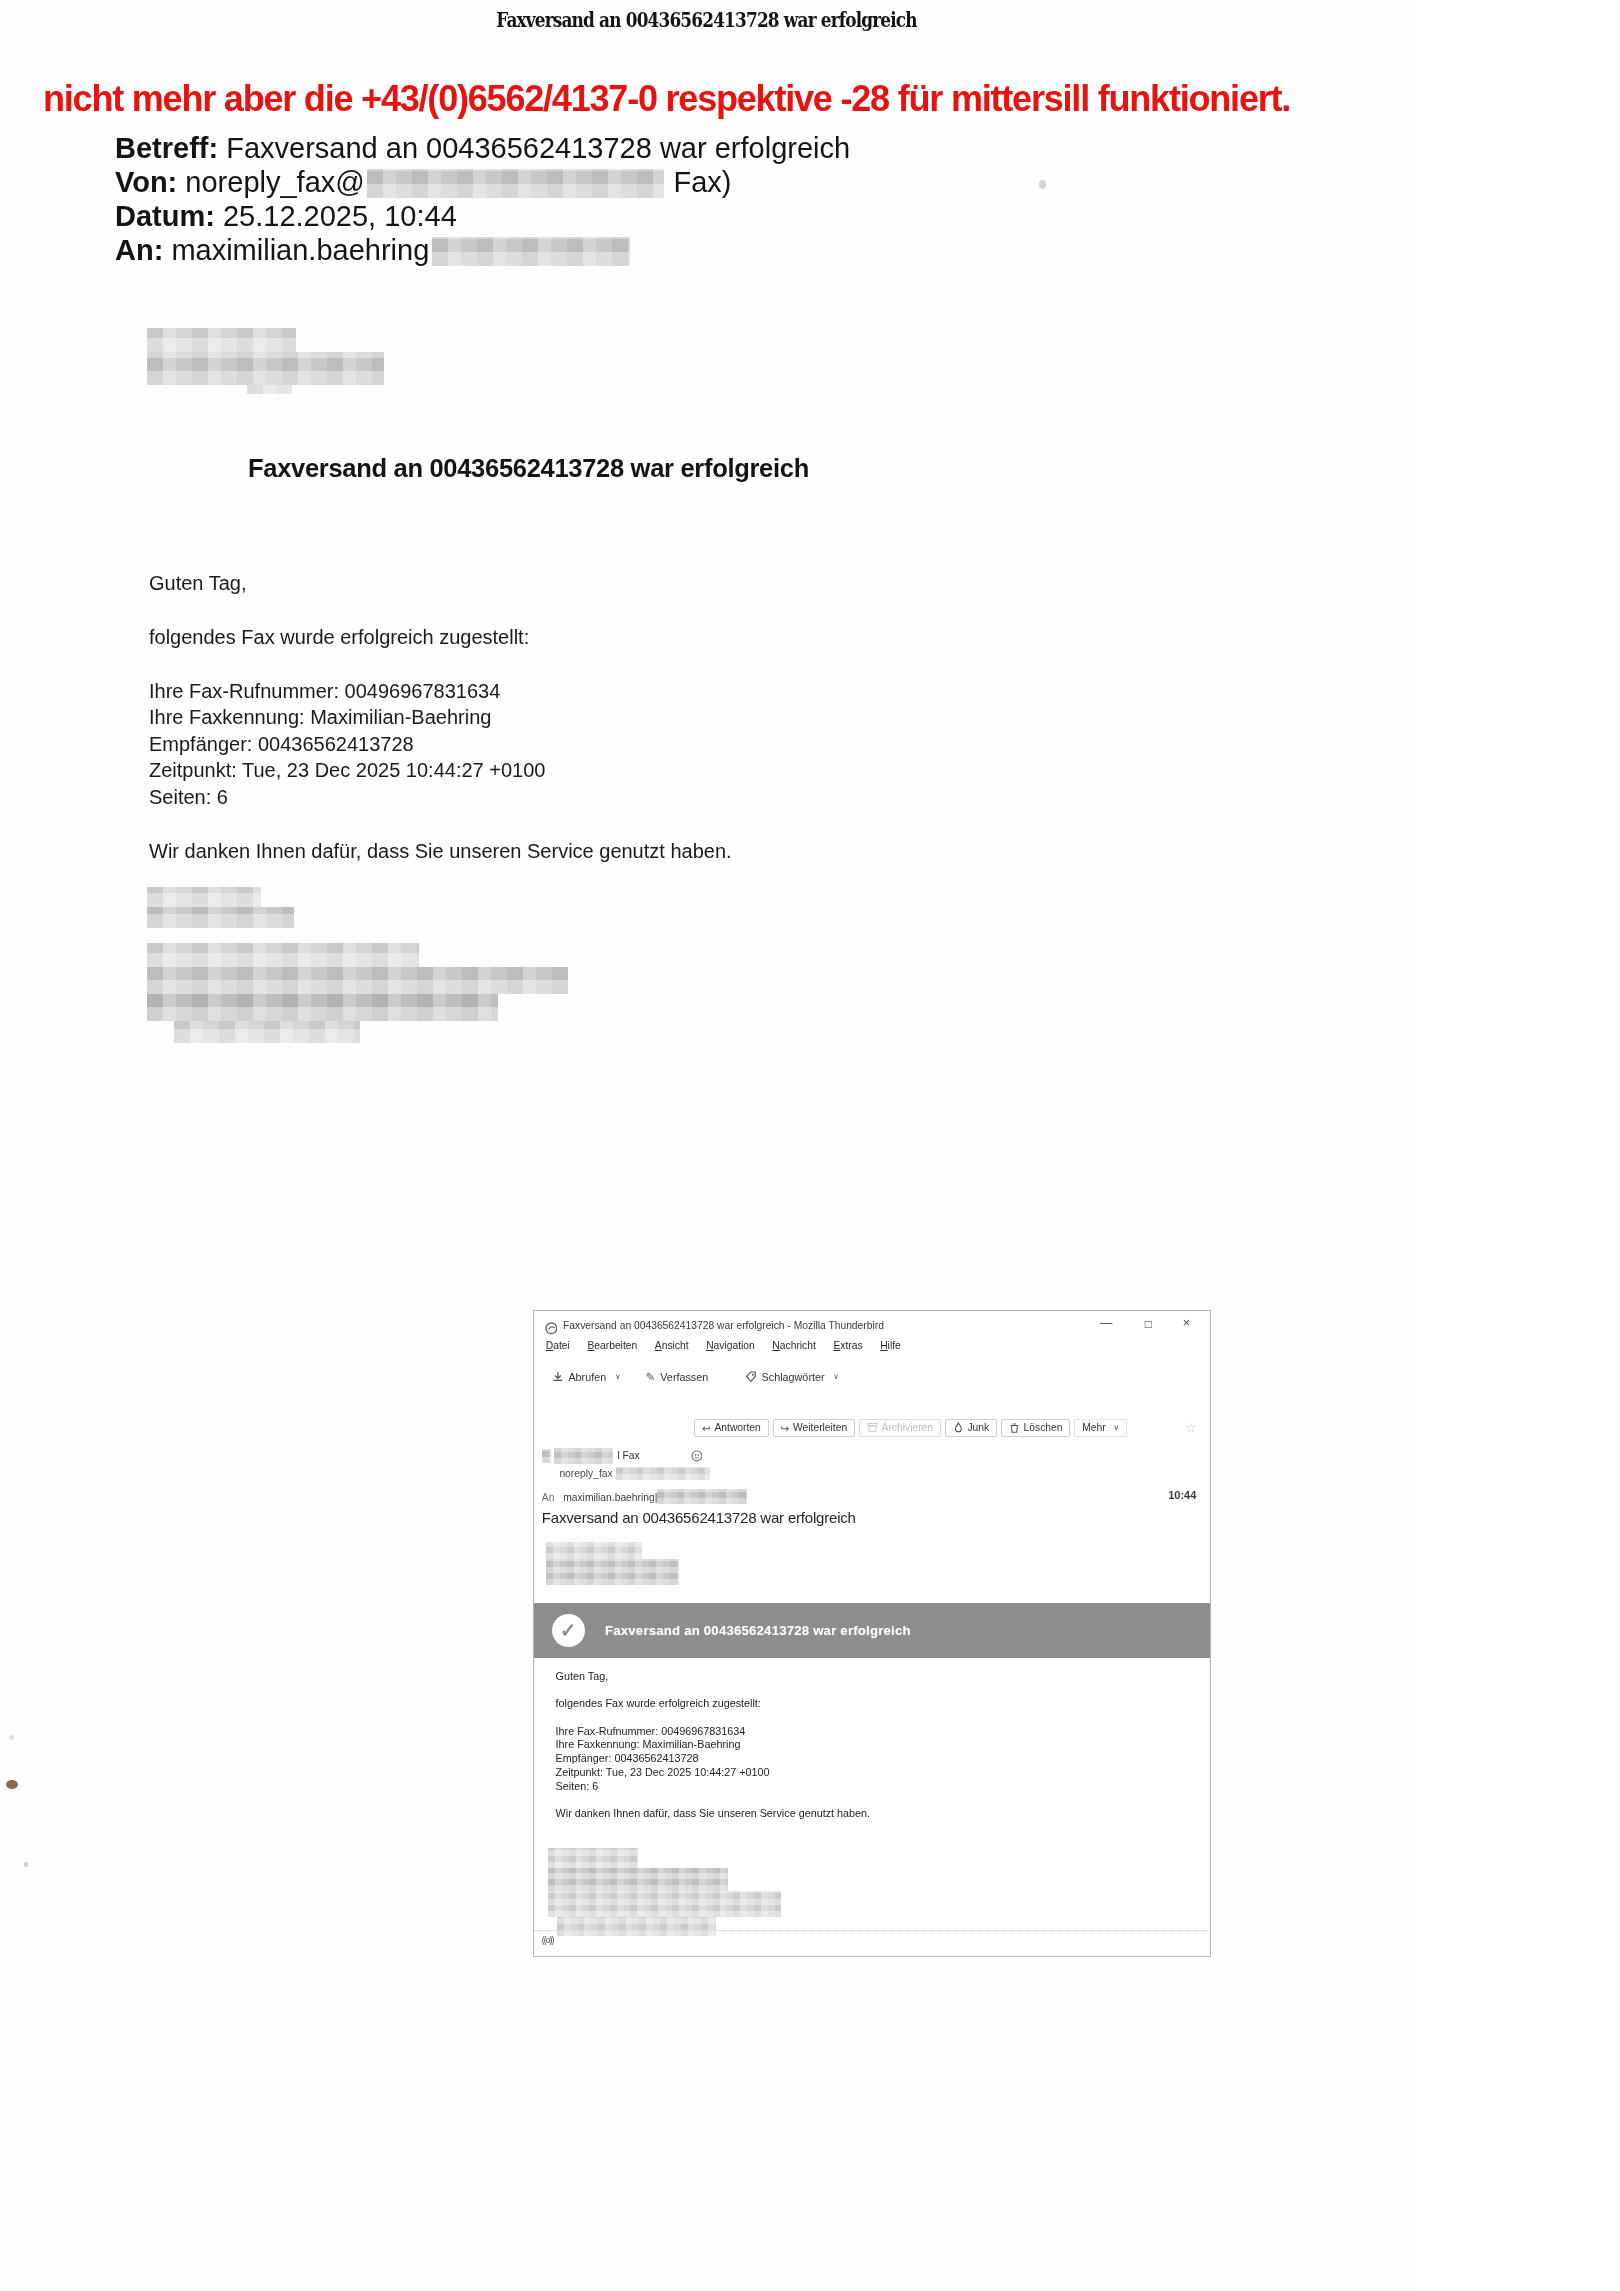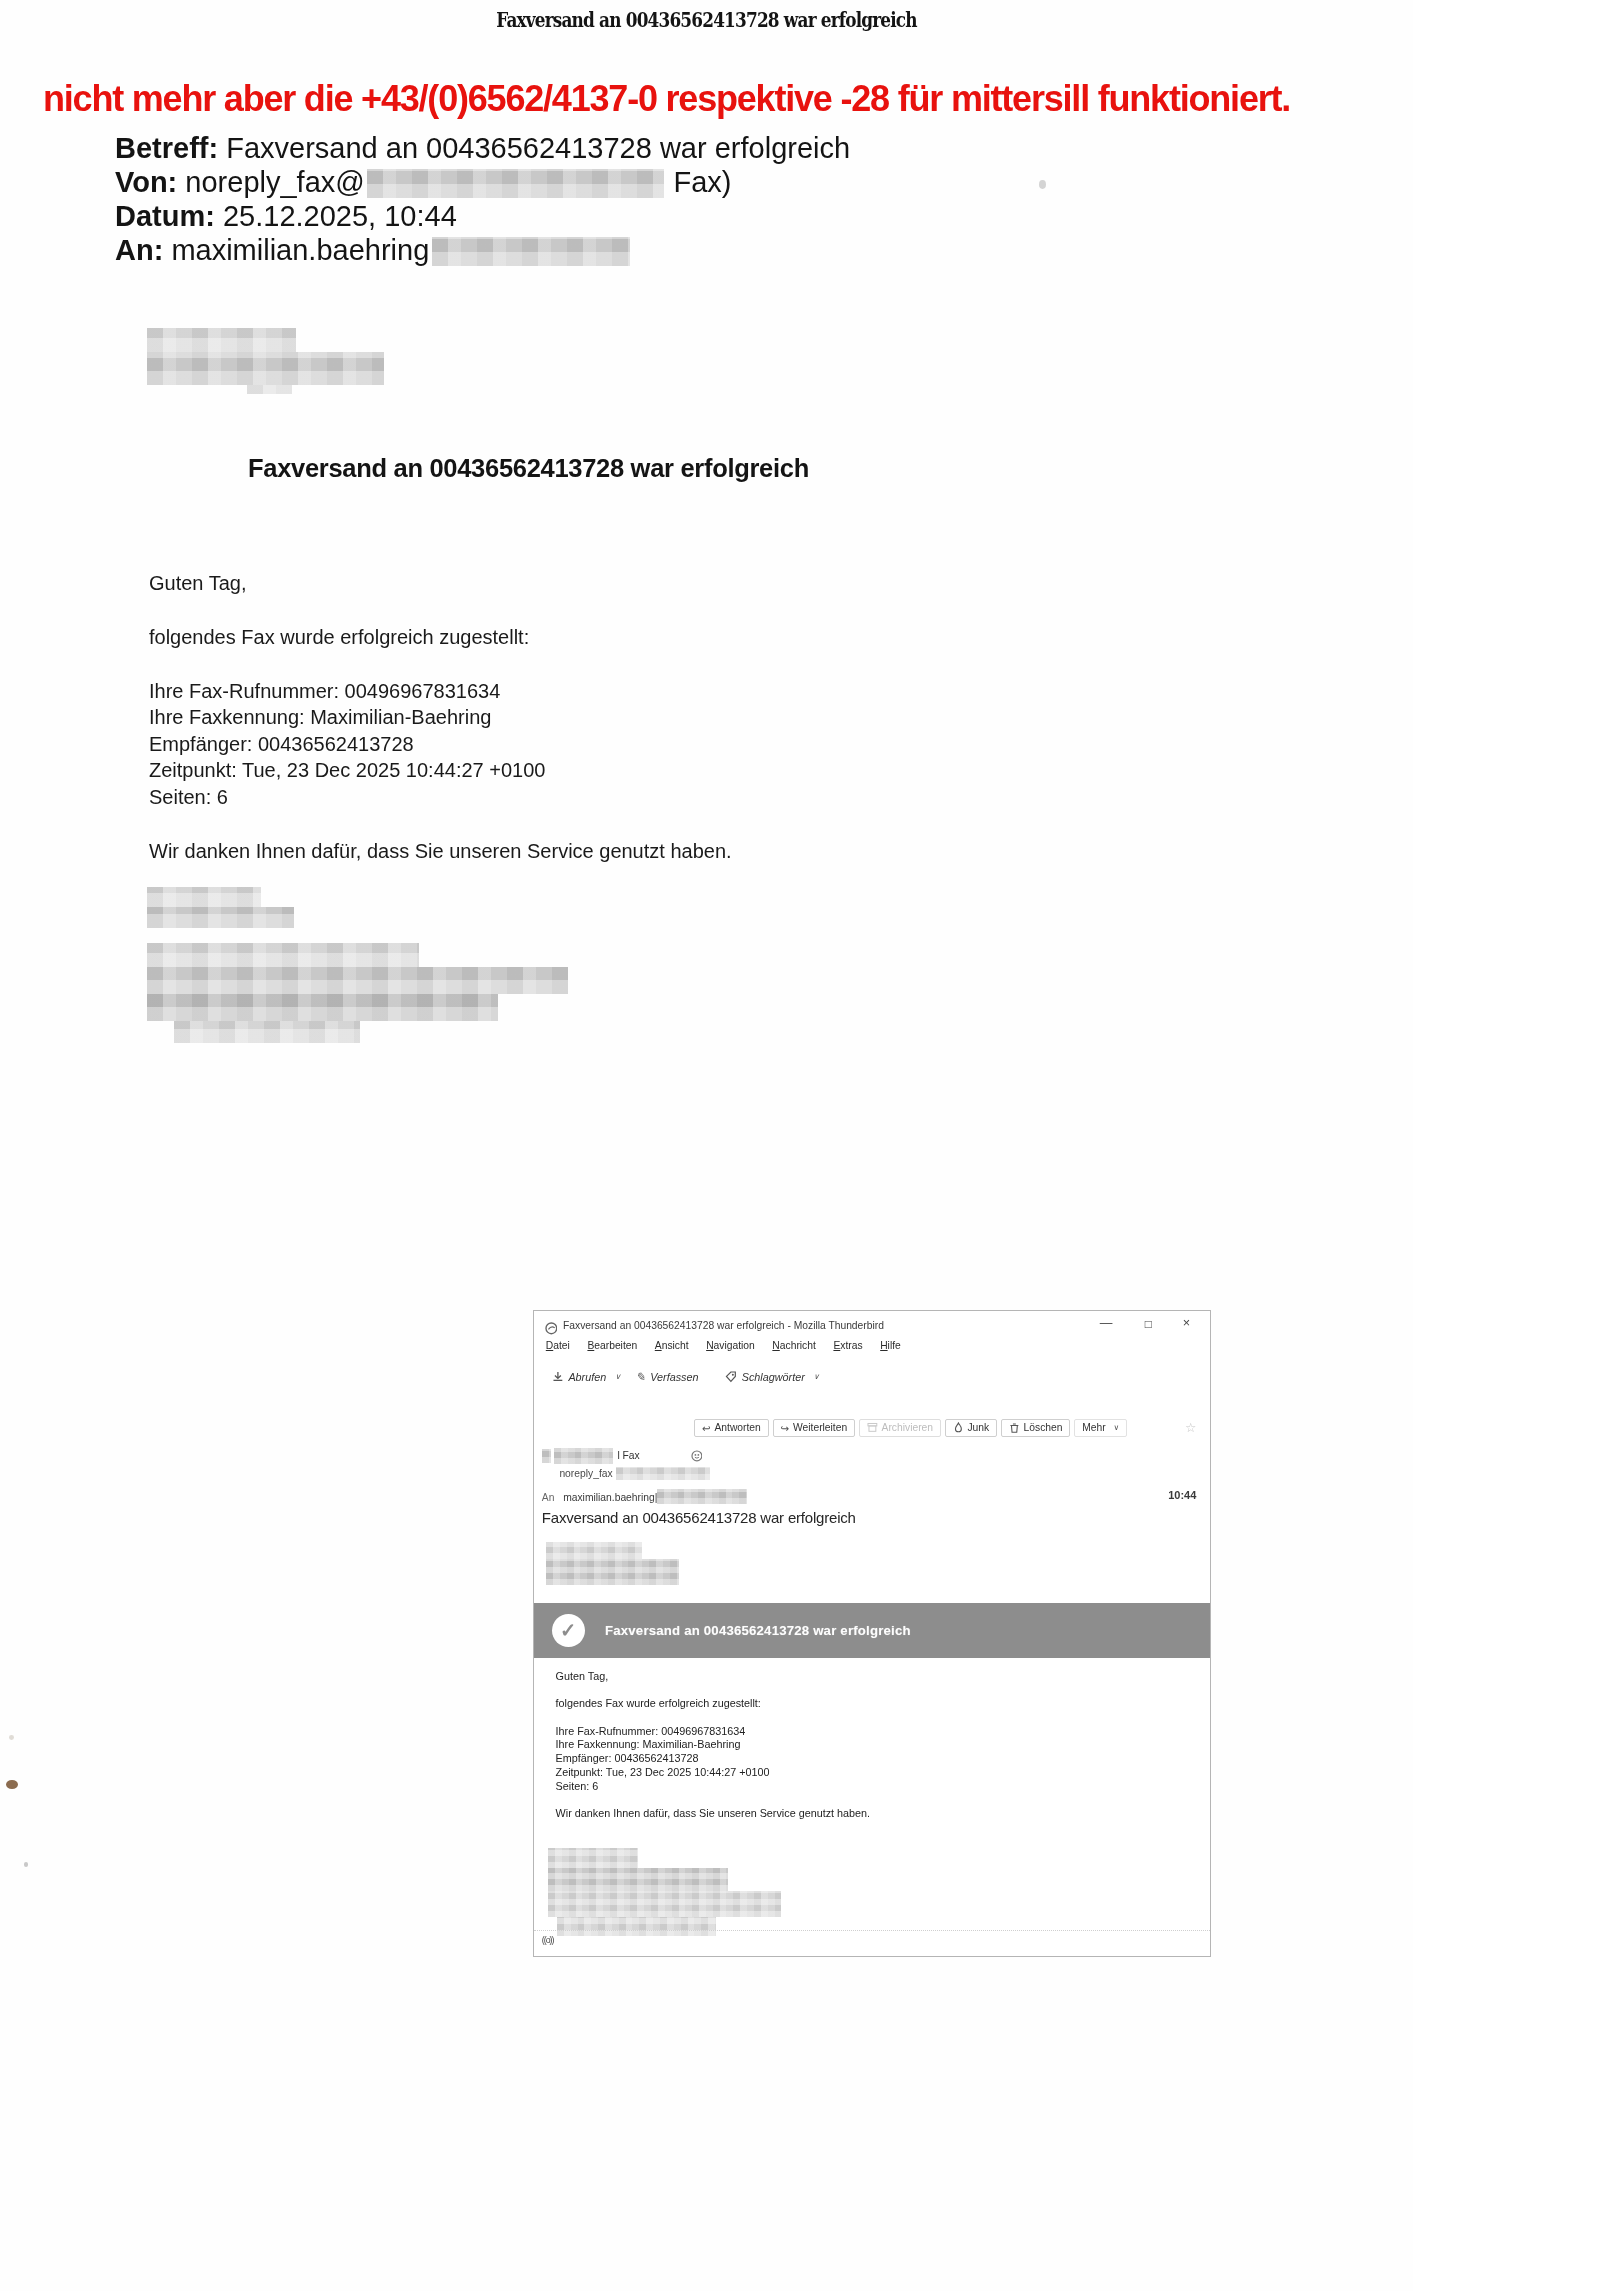--- a/index.html
+++ b/index.html
@@ -47,21 +47,21 @@
       border:1px solid #b5b5b5;font-family:"Liberation Sans",sans-serif;color:#333;}
   .tb-titlebar{position:absolute;top:0;left:0;right:0;height:29px;}
   .tb-title{position:absolute;left:29px;top:8.8px;font-size:10.3px;color:#3a3a3a;white-space:nowrap;}
   .tb-appicon{position:absolute;left:10.8px;top:7.8px;width:12.7px;height:12.7px;}
   .tb-ctrl{position:absolute;top:4.9px;font-size:12.7px;color:#444;width:19.6px;text-align:center;cursor:default;}
   .tb-min{right:94px;} .tb-max{right:52px;top:5.9px;font-size:11.8px;} .tb-close{right:13.7px;}
   .tb-menubar{position:absolute;top:29px;left:11.8px;right:5.9px;height:22.5px;font-size:10.3px;color:#2c2c2c;}
   .mi{display:inline-block;margin-right:14.7px;}
   .mi::first-letter{text-decoration:underline;}
   .tb-toolbar{position:absolute;top:52px;left:11.8px;height:27.4px;font-size:10.8px;color:#333;
-      display:flex;align-items:center;gap:3px;font-style:italic;}
+      display:flex;align-items:center;gap:13px;}
   .tbtn{display:flex;align-items:center;gap:4.9px;padding:2.9px 5.9px;}
   .chev{font-size:7.8px;color:#555;margin-left:3.9px;}
   .tb-hdrpanel{position:absolute;top:82px;left:0;right:0;height:145px;}
   .tb-actions{position:absolute;top:25.5px;left:160px;right:45px;display:flex;gap:3.9px;
       font-size:10.3px;color:#333;}
   .abtn{display:flex;align-items:center;gap:3.9px;border:1px solid #cfcfcf;border-radius:2px;
       padding:2px 6.9px;background:#fff;white-space:nowrap;}
   .abtn.faded{color:#bdbdbd;border-color:#dedede;}
   .star-btn{position:absolute;top:27.4px;right:13.7px;font-size:12.7px;color:#c9c9c9;}
   .tb-sender{position:absolute;top:55px;left:7.8px;font-size:10.3px;color:#333;}

